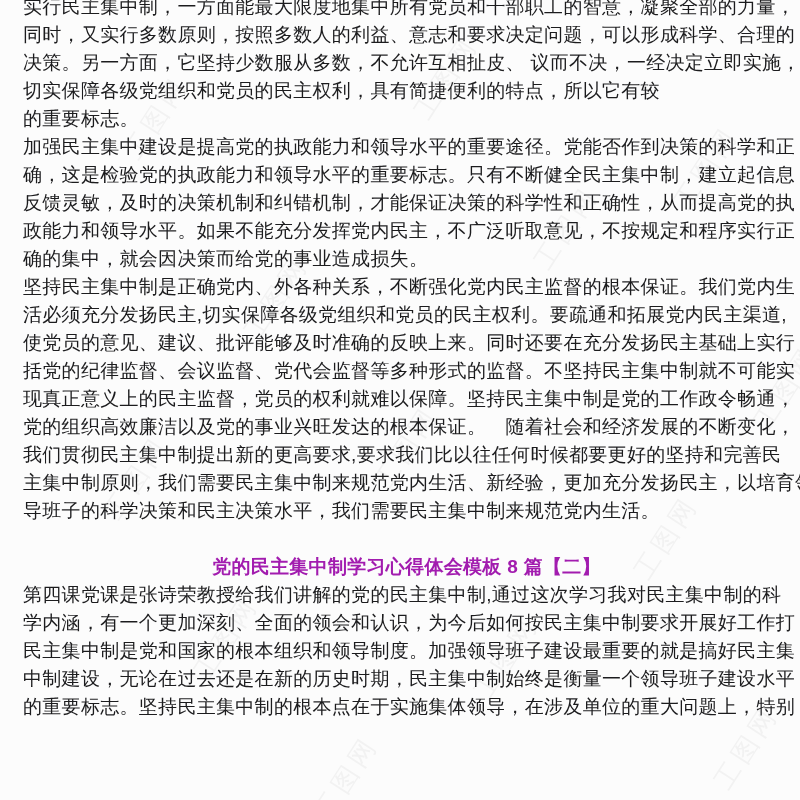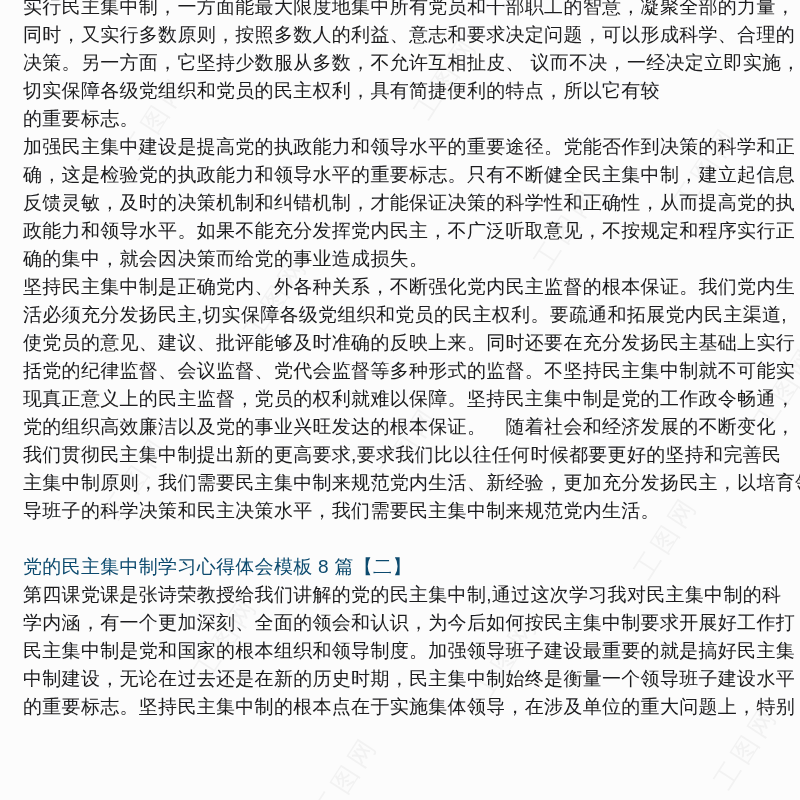--- a/index.html
+++ b/index.html
@@ -42,22 +42,23 @@
   }
   .line {
     height: 28px;
     line-height: 28px;
     font-size: 19px;
     letter-spacing: 0.3px;
     white-space: nowrap;
     color: #1c1c1e;
   }
   .line.heading {
-    color: #0c4a6e;
-    font-weight: 400;
+    color: #a21caf;
+    font-weight: 700;
+    text-align: center;
   }
   .line.blank {
     height: 28px;
   }
 </style>
 </head>
 <body>
 
 <div class="viewport">
   <div class="watermark-layer">

